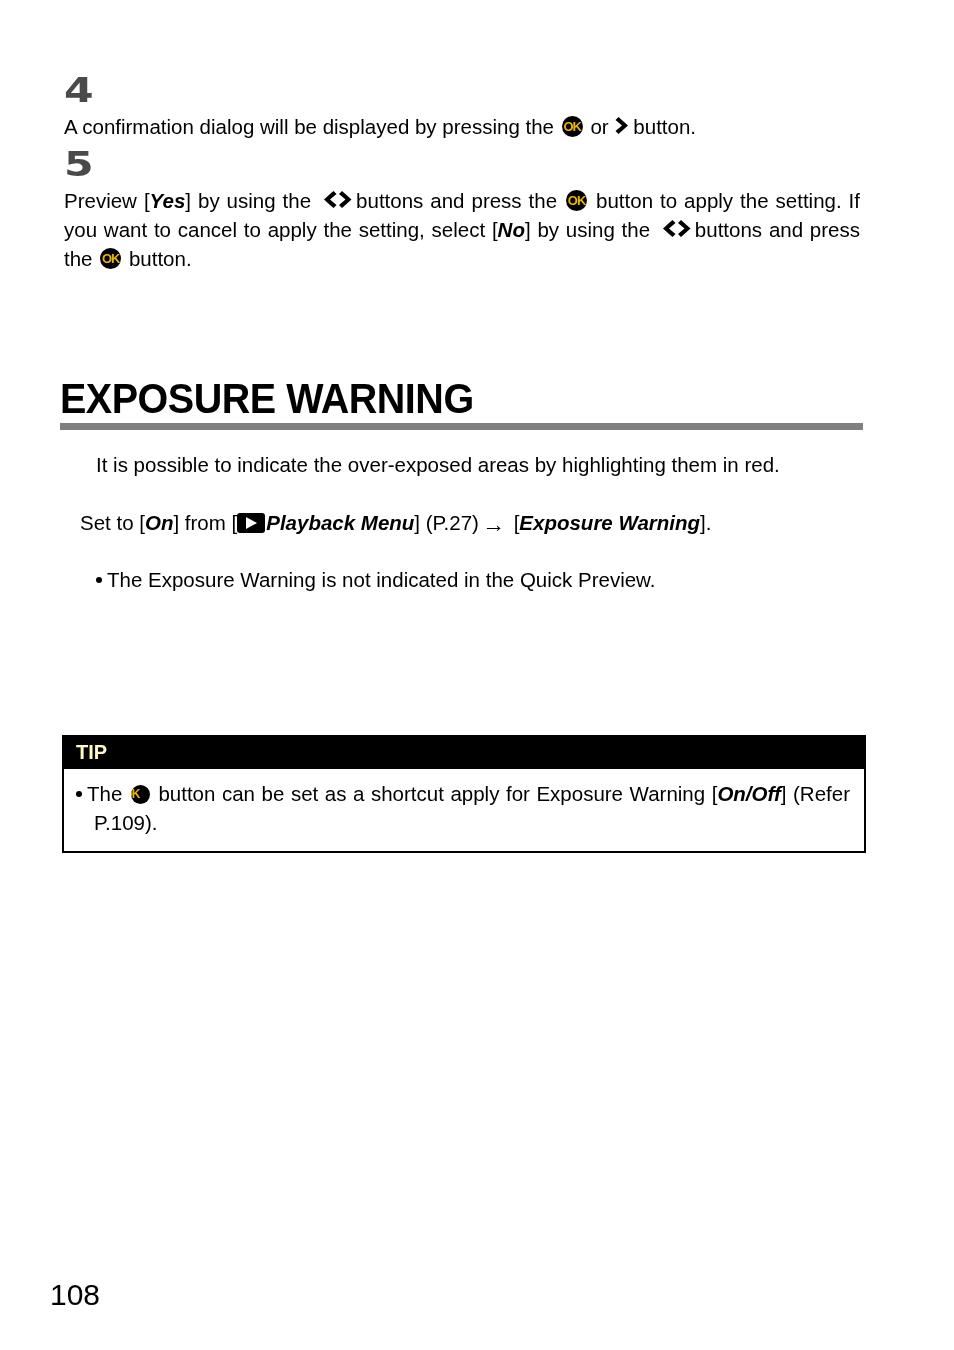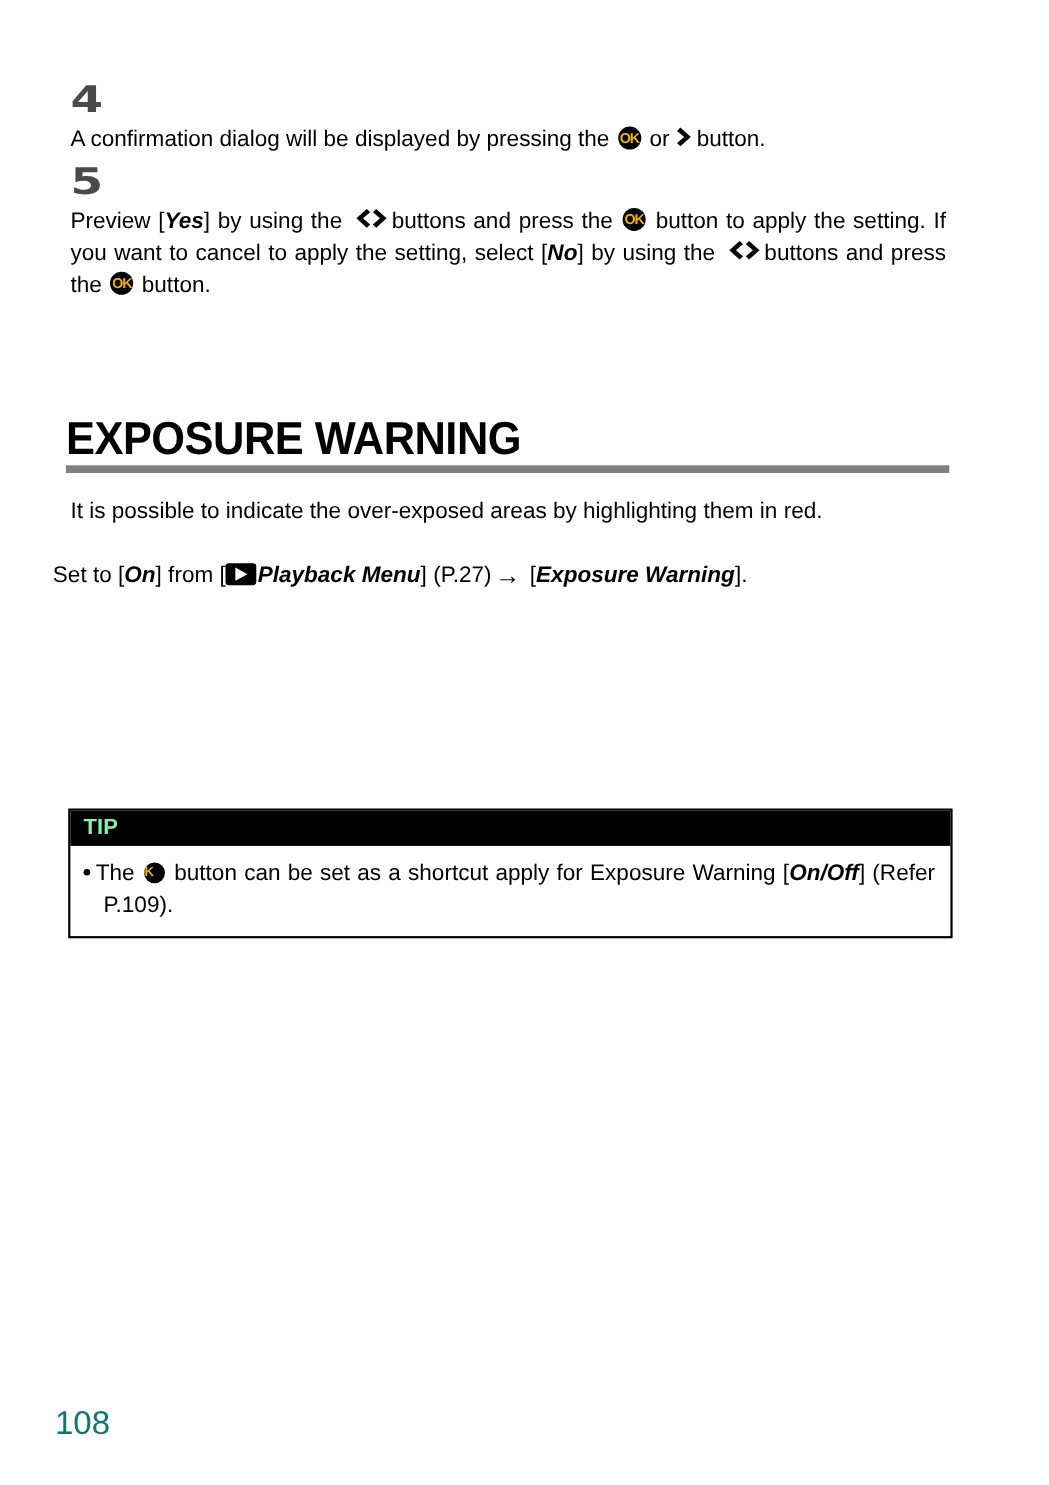--- a/index.html
+++ b/index.html
@@ -133,34 +133,35 @@
   .title-rule {
     background: #808080;
     height: 7px;
     width: 100%;
   }
 
   .body-text {
     font-size: 20.5px;
     line-height: 29px;
     color: #000;
+    margin-left: 32px;
   }
   .body-text.just {
     text-align: justify;
     text-justify: inter-word;
   }
 
   
   .tip-box {
     border: 2px solid #000;
     background: #fff;
   }
   .tip-header {
     background: #000000;
-    color: #86efac;
+    color: #fef9c3;
     font-weight: 700;
     font-size: 20px;
     line-height: 28px;
     padding: 1px 0 3px 12px;
     letter-spacing: 0px;
   }
   .tip-body {
     padding: 10px 14px 14px 12px;
     font-size: 20.5px;
     line-height: 29px;
@@ -168,21 +169,21 @@
     text-justify: inter-word;
   }
   .tip-body .hang {
     padding-left: 18px;
     text-indent: -18px;
   }
 
   .page-number {
     font-size: 30px;
     line-height: 34px;
-    color: #0f766e;
+    color: #000000;
   }
 
   b { font-weight: 700; font-style: italic; }
 </style>
 </head>
 <body>
 
 <div class="page">
 
   <div style="position:absolute; left:64px; top:74px; width:800px;">
@@ -214,20 +215,23 @@
   <div class="section-title" style="position:absolute; left:60px; top:376px; width:820px;">EXPOSURE WARNING</div>
 
   <div class="title-rule" style="position:absolute; left:60px; top:423px; width:803px;"></div>
 
   <div class="body-text" style="position:absolute; left:64px; top:450px; width:800px;">It is possible to indicate the over-exposed areas by highlighting them in red.</div>
 
   <div class="body-text" style="position:absolute; left:48px; top:508px; width:810px;">
     <span>Set to [</span><b>On</b><span>] from [</span><span class="play-icon"></span><b>Playback Menu</b><span>] (P.27)</span><span class="arrow-right">→</span><span> [</span><b>Exposure Warning</b><span>].</span>
   </div>
 
+  <div class="body-text" style="position:absolute; left:64px; top:565px; width:810px;">
+    <span class="dot-bullet"></span><span>The Exposure Warning is not indicated in the Quick Preview.</span>
+  </div>
 
 
   <div class="tip-box" style="position:absolute; left:62px; top:735px; width:800px;">
     <div class="tip-header">TIP</div>
     <div class="tip-body">
       <div class="hang">
         <span class="dot-bullet"></span><span>The </span><span class="ok-icon small">OK</span><span> button can be set as a shortcut apply for Exposure Warning [</span><b>On/Off</b><span>] (Refer P.109).</span>
       </div>
     </div>
   </div>

